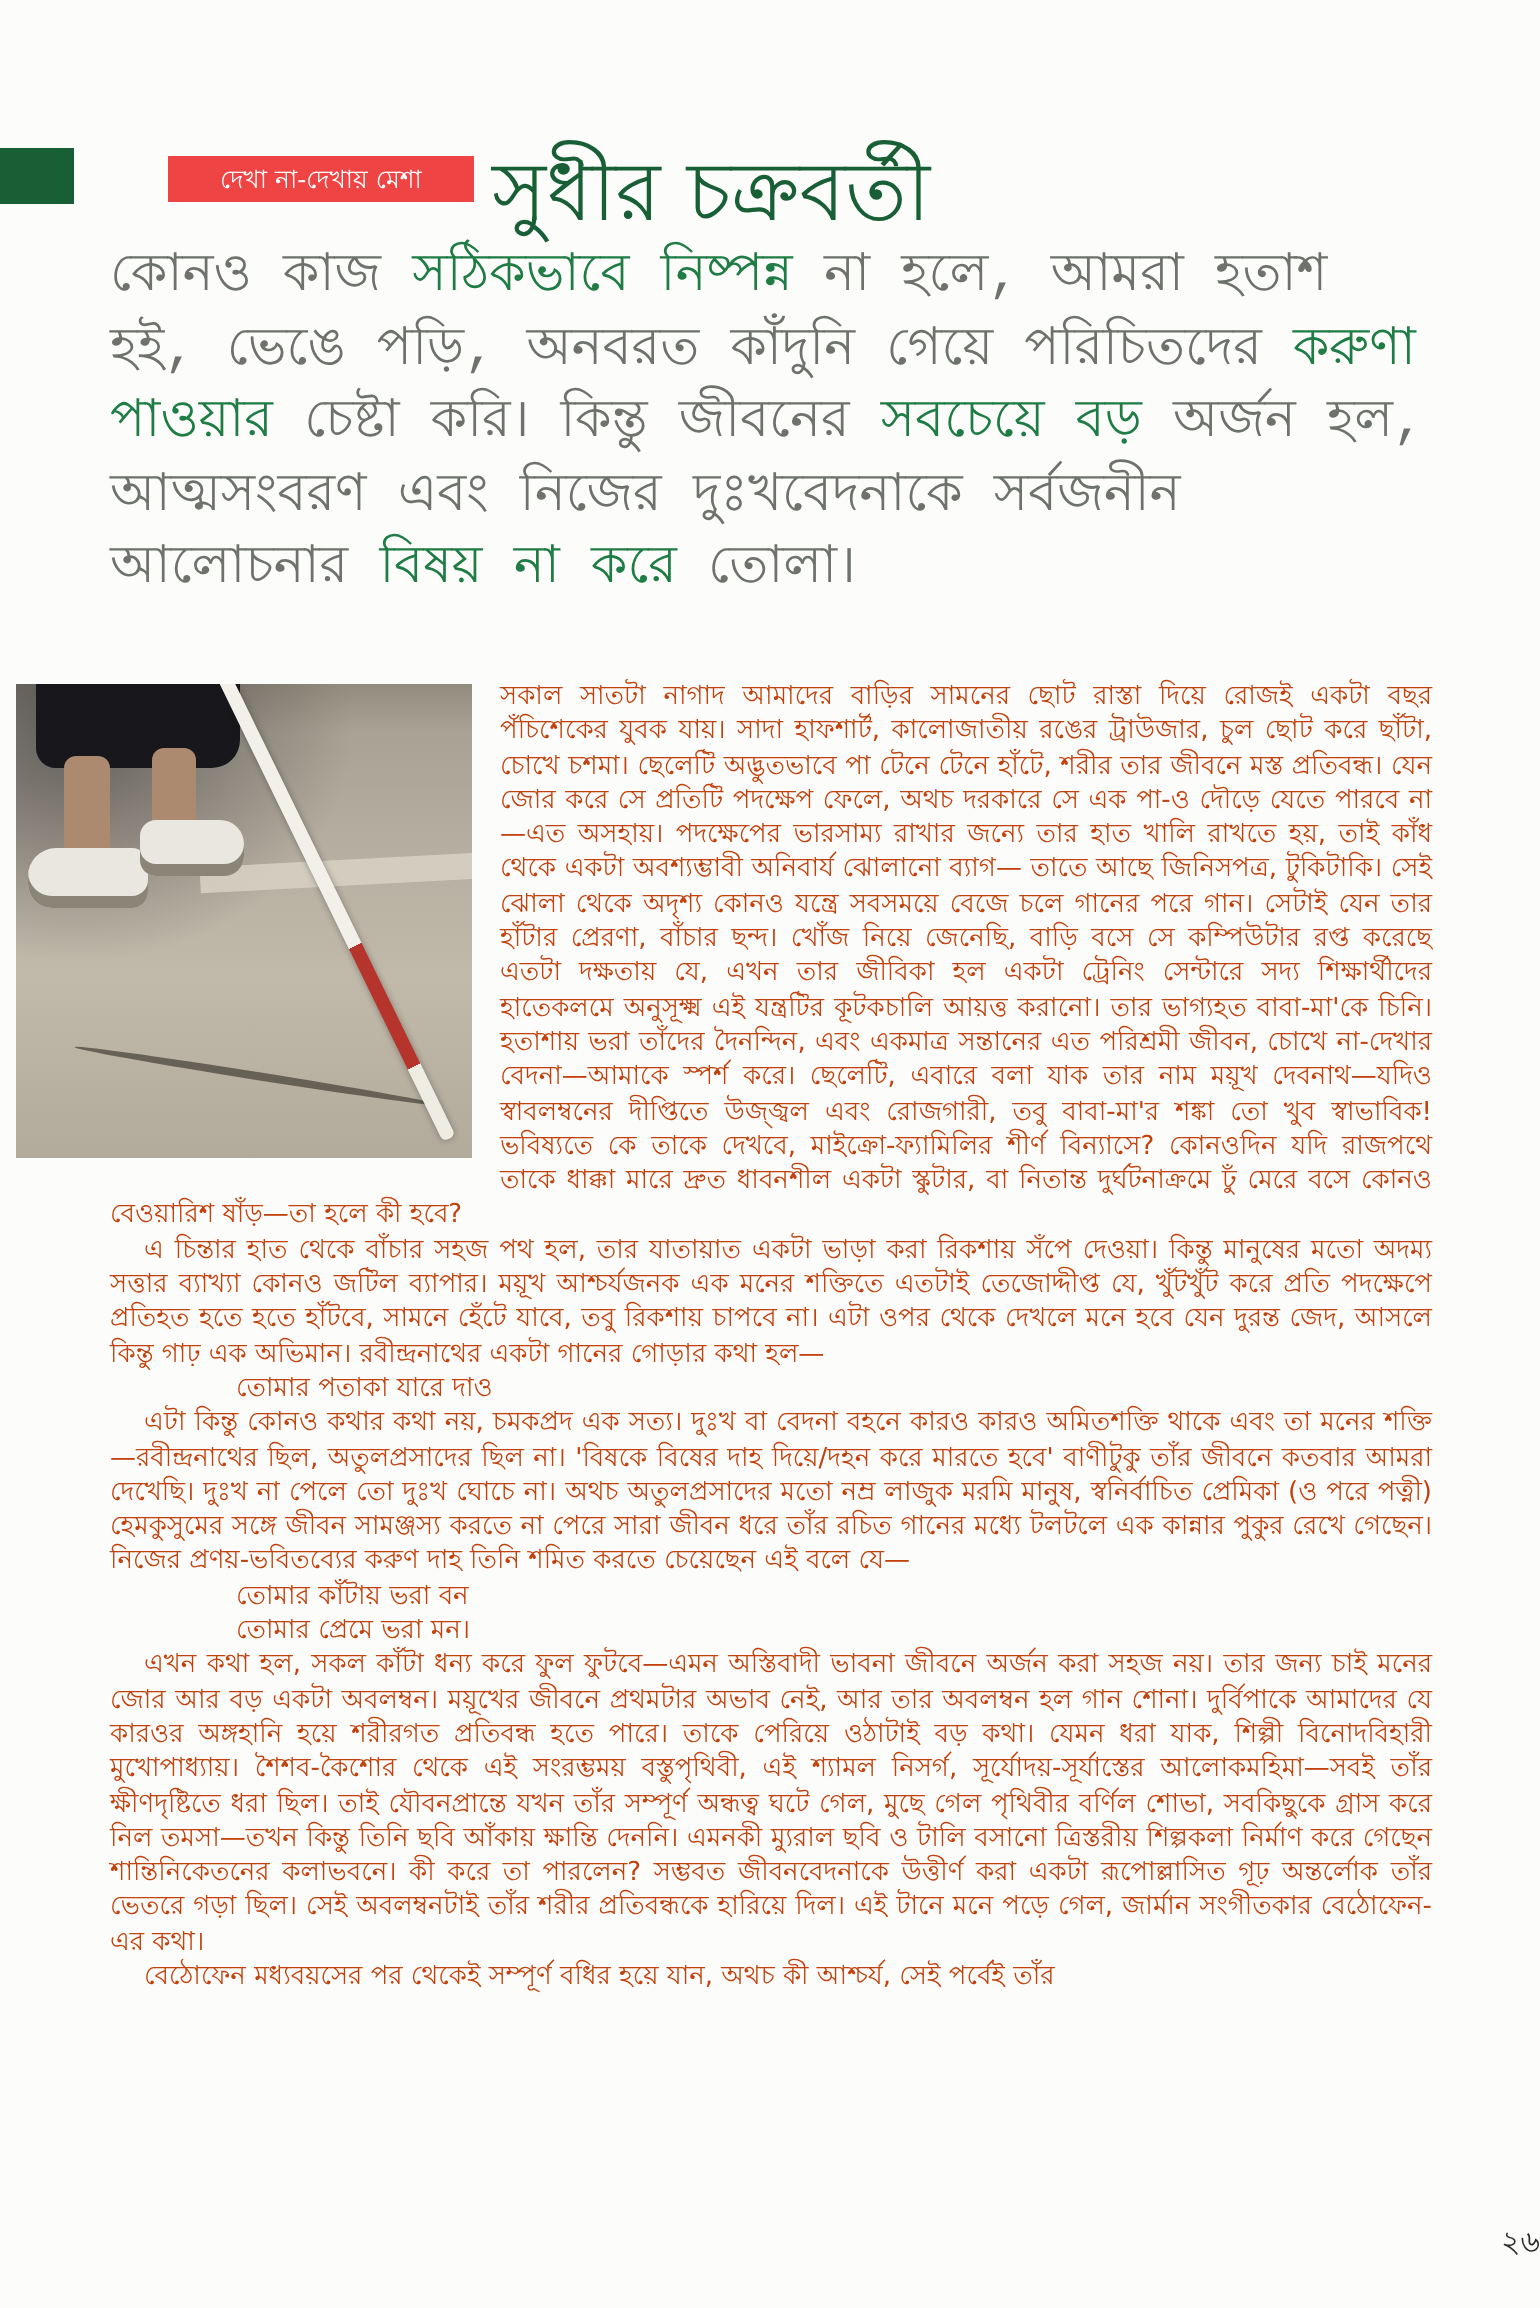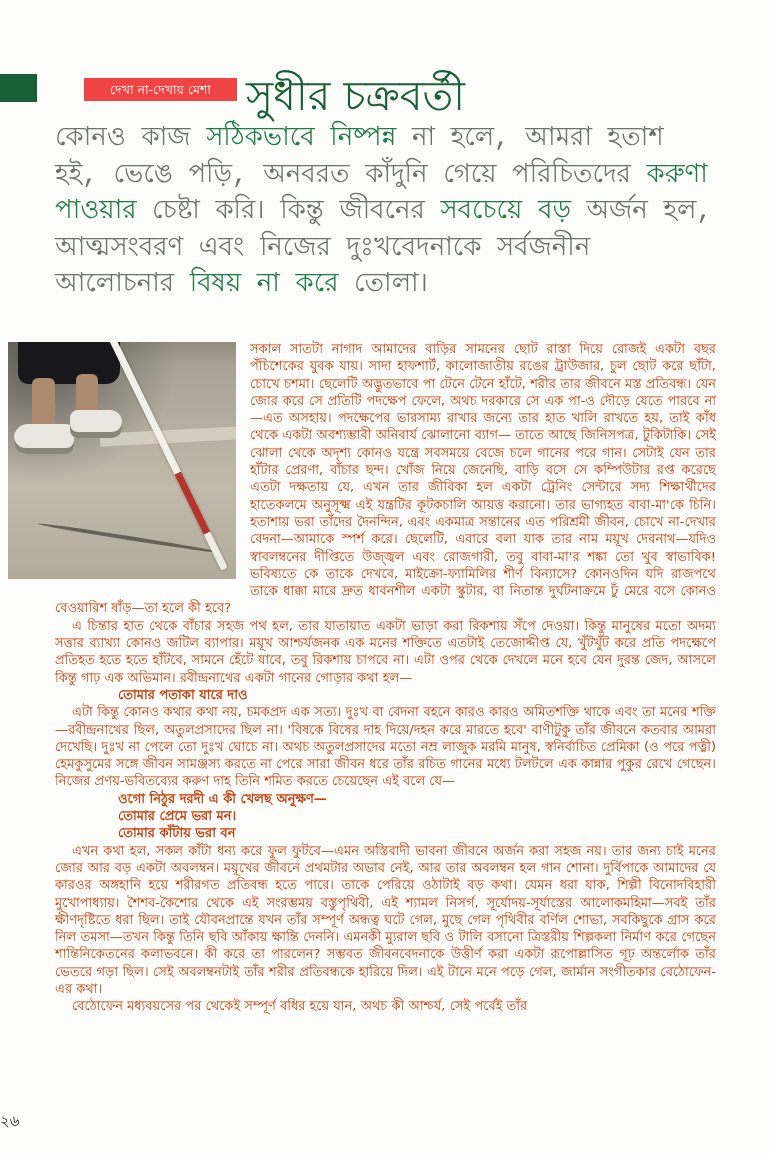--- a/index.html
+++ b/index.html
@@ -36,21 +36,21 @@
 
   
   .bodytext {
     position: absolute; top: 296px; left: 55px; width: 661px;
     font-size: 13px; line-height: 17.3px; color: #c2410c;
     text-align: justify;
     margin-top: 44px;
   }
   .para { margin: 0; }
   .para.ind { text-indent: 17px; }
-  .verse { margin-left: 63px; font-weight: bold; }
+  .verse { margin-left: 63px; }
 
   
   .photo {
     float: left; width: 228px; height: 237px;
     margin: 2px 14px 4px -47px;
     position: relative; overflow: hidden;
     background: #b3ab9c;
   }
   .ph-pavement {
     position: absolute; inset: 0;
@@ -86,21 +86,21 @@
     transform-origin: top left; transform: rotate(-26deg);
     background: linear-gradient(to bottom,
       #f2f0e8 0%, #f2f0e8 60%, #b5342c 60%, #b5342c 85%, #efece3 85%, #efece3 100%);
     border-radius: 3px;
     box-shadow: 0 0 3px rgba(30,30,30,.4);
   }
 
   
   .pagenum {
     position: absolute; left: 0; right: 0; bottom: 20px;
-    text-align: left; font-size: 15px; color: #2c2c2c;
+    text-align: right; font-size: 15px; color: #2c2c2c;
   }
 </style>
 </head>
 <body>
 
 <div class="page">
 
   <div class="header">
     <div class="green-tab"></div>
     <div class="banner">
@@ -129,23 +129,22 @@
     <p class="para">সকাল সাতটা নাগাদ আমাদের বাড়ির সামনের ছোট রাস্তা দিয়ে রোজই একটা বছর পঁচিশেকের যুবক যায়। সাদা হাফশার্ট, কালোজাতীয় রঙের ট্রাউজার, চুল ছোট করে ছাঁটা, চোখে চশমা। ছেলেটি অদ্ভুতভাবে পা টেনে টেনে হাঁটে, শরীর তার জীবনে মস্ত প্রতিবন্ধ। যেন জোর করে সে প্রতিটি পদক্ষেপ ফেলে, অথচ দরকারে সে এক পা-ও দৌড়ে যেতে পারবে না—এত অসহায়। পদক্ষেপের ভারসাম্য রাখার জন্যে তার হাত খালি রাখতে হয়, তাই কাঁধ থেকে একটা অবশ্যম্ভাবী অনিবার্য ঝোলানো ব্যাগ— তাতে আছে জিনিসপত্র, টুকিটাকি। সেই ঝোলা থেকে অদৃশ্য কোনও যন্ত্রে সবসময়ে বেজে চলে গানের পরে গান। সেটাই যেন তার হাঁটার প্রেরণা, বাঁচার ছন্দ। খোঁজ নিয়ে জেনেছি, বাড়ি বসে সে কম্পিউটার রপ্ত করেছে এতটা দক্ষতায় যে, এখন তার জীবিকা হল একটা ট্রেনিং সেন্টারে সদ্য শিক্ষার্থীদের হাতেকলমে অনুসূক্ষ্ম এই যন্ত্রটির কূটকচালি আয়ত্ত করানো। তার ভাগ্যহত বাবা-মা'কে চিনি। হতাশায় ভরা তাঁদের দৈনন্দিন, এবং একমাত্র সন্তানের এত পরিশ্রমী জীবন, চোখে না-দেখার বেদনা—আমাকে স্পর্শ করে। ছেলেটি, এবারে বলা যাক তার নাম ময়ূখ দেবনাথ—যদিও স্বাবলম্বনের দীপ্তিতে উজ্জ্বল এবং রোজগারী, তবু বাবা-মা'র শঙ্কা তো খুব স্বাভাবিক! ভবিষ্যতে কে তাকে দেখবে, মাইক্রো-ফ্যামিলির শীর্ণ বিন্যাসে? কোনওদিন যদি রাজপথে তাকে ধাক্কা মারে দ্রুত ধাবনশীল একটা স্কুটার, বা নিতান্ত দুর্ঘটনাক্রমে ঢুঁ মেরে বসে কোনও বেওয়ারিশ ষাঁড়—তা হলে কী হবে?</p>
     <p class="para ind">এ চিন্তার হাত থেকে বাঁচার সহজ পথ হল, তার যাতায়াত একটা ভাড়া করা রিকশায় সঁপে দেওয়া। কিন্তু মানুষের মতো অদম্য সত্তার ব্যাখ্যা কোনও জটিল ব্যাপার। ময়ূখ আশ্চর্যজনক এক মনের শক্তিতে এতটাই তেজোদ্দীপ্ত যে, খুঁটখুঁট করে প্রতি পদক্ষেপে প্রতিহত হতে হতে হাঁটবে, সামনে হেঁটে যাবে, তবু রিকশায় চাপবে না। এটা ওপর থেকে দেখলে মনে হবে যেন দুরন্ত জেদ, আসলে কিন্তু গাঢ় এক অভিমান। রবীন্দ্রনাথের একটা গানের গোড়ার কথা হল—</p>
 
     <div class="verse">
       <div>তোমার পতাকা যারে দাও</div>
     </div>
 
     <p class="para ind">এটা কিন্তু কোনও কথার কথা নয়, চমকপ্রদ এক সত্য। দুঃখ বা বেদনা বহনে কারও কারও অমিতশক্তি থাকে এবং তা মনের শক্তি—রবীন্দ্রনাথের ছিল, অতুলপ্রসাদের ছিল না। 'বিষকে বিষের দাহ দিয়ে/দহন করে মারতে হবে' বাণীটুকু তাঁর জীবনে কতবার আমরা দেখেছি। দুঃখ না পেলে তো দুঃখ ঘোচে না। অথচ অতুলপ্রসাদের মতো নম্র লাজুক মরমি মানুষ, স্বনির্বাচিত প্রেমিকা (ও পরে পত্নী) হেমকুসুমের সঙ্গে জীবন সামঞ্জস্য করতে না পেরে সারা জীবন ধরে তাঁর রচিত গানের মধ্যে টলটলে এক কান্নার পুকুর রেখে গেছেন। নিজের প্রণয়-ভবিতব্যের করুণ দাহ তিনি শমিত করতে চেয়েছেন এই বলে যে—</p>
 
     <div class="verse">
-      <div>ওগো নিঠুর দরদী এ কী খেলছ অনুক্ষণ—</div>
+      <div>তোমার কাঁটায় ভরা বন</div>
       <div>তোমার প্রেমে ভরা মন।</div>
-      <div>তোমার কাঁটায় ভরা বন</div>
     </div>
 
     <p class="para ind">এখন কথা হল, সকল কাঁটা ধন্য করে ফুল ফুটবে—এমন অস্তিবাদী ভাবনা জীবনে অর্জন করা সহজ নয়। তার জন্য চাই মনের জোর আর বড় একটা অবলম্বন। ময়ূখের জীবনে প্রথমটার অভাব নেই, আর তার অবলম্বন হল গান শোনা। দুর্বিপাকে আমাদের যে কারওর অঙ্গহানি হয়ে শরীরগত প্রতিবন্ধ হতে পারে। তাকে পেরিয়ে ওঠাটাই বড় কথা। যেমন ধরা যাক, শিল্পী বিনোদবিহারী মুখোপাধ্যায়। শৈশব-কৈশোর থেকে এই সংরম্ভময় বস্তুপৃথিবী, এই শ্যামল নিসর্গ, সূর্যোদয়-সূর্যাস্তের আলোকমহিমা—সবই তাঁর ক্ষীণদৃষ্টিতে ধরা ছিল। তাই যৌবনপ্রান্তে যখন তাঁর সম্পূর্ণ অন্ধত্ব ঘটে গেল, মুছে গেল পৃথিবীর বর্ণিল শোভা, সবকিছুকে গ্রাস করে নিল তমসা—তখন কিন্তু তিনি ছবি আঁকায় ক্ষান্তি দেননি। এমনকী ম্যুরাল ছবি ও টালি বসানো ত্রিস্তরীয় শিল্পকলা নির্মাণ করে গেছেন শান্তিনিকেতনের কলাভবনে। কী করে তা পারলেন? সম্ভবত জীবনবেদনাকে উত্তীর্ণ করা একটা রূপোল্লাসিত গূঢ় অন্তর্লোক তাঁর ভেতরে গড়া ছিল। সেই অবলম্বনটাই তাঁর শরীর প্রতিবন্ধকে হারিয়ে দিল। এই টানে মনে পড়ে গেল, জার্মান সংগীতকার বেঠোফেন-এর কথা।</p>
     <p class="para ind">বেঠোফেন মধ্যবয়সের পর থেকেই সম্পূর্ণ বধির হয়ে যান, অথচ কী আশ্চর্য, সেই পর্বেই তাঁর</p>
 
   </div>
 
   <div class="pagenum">২৬</div>
 
 </div>

